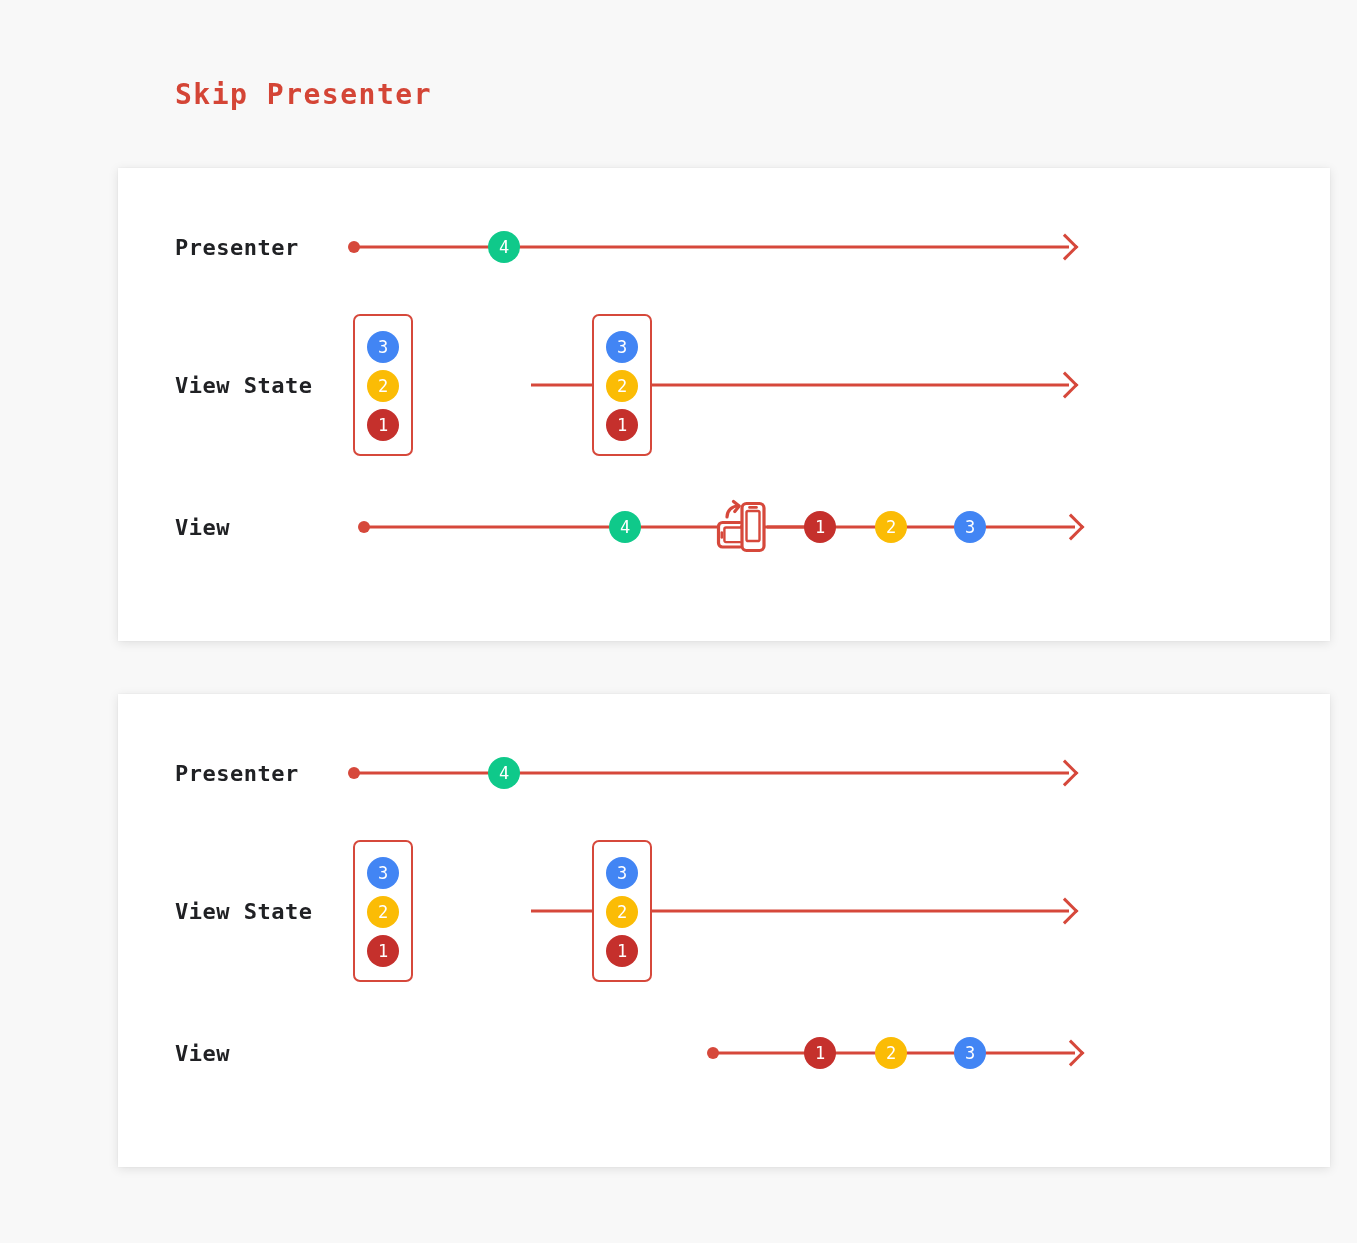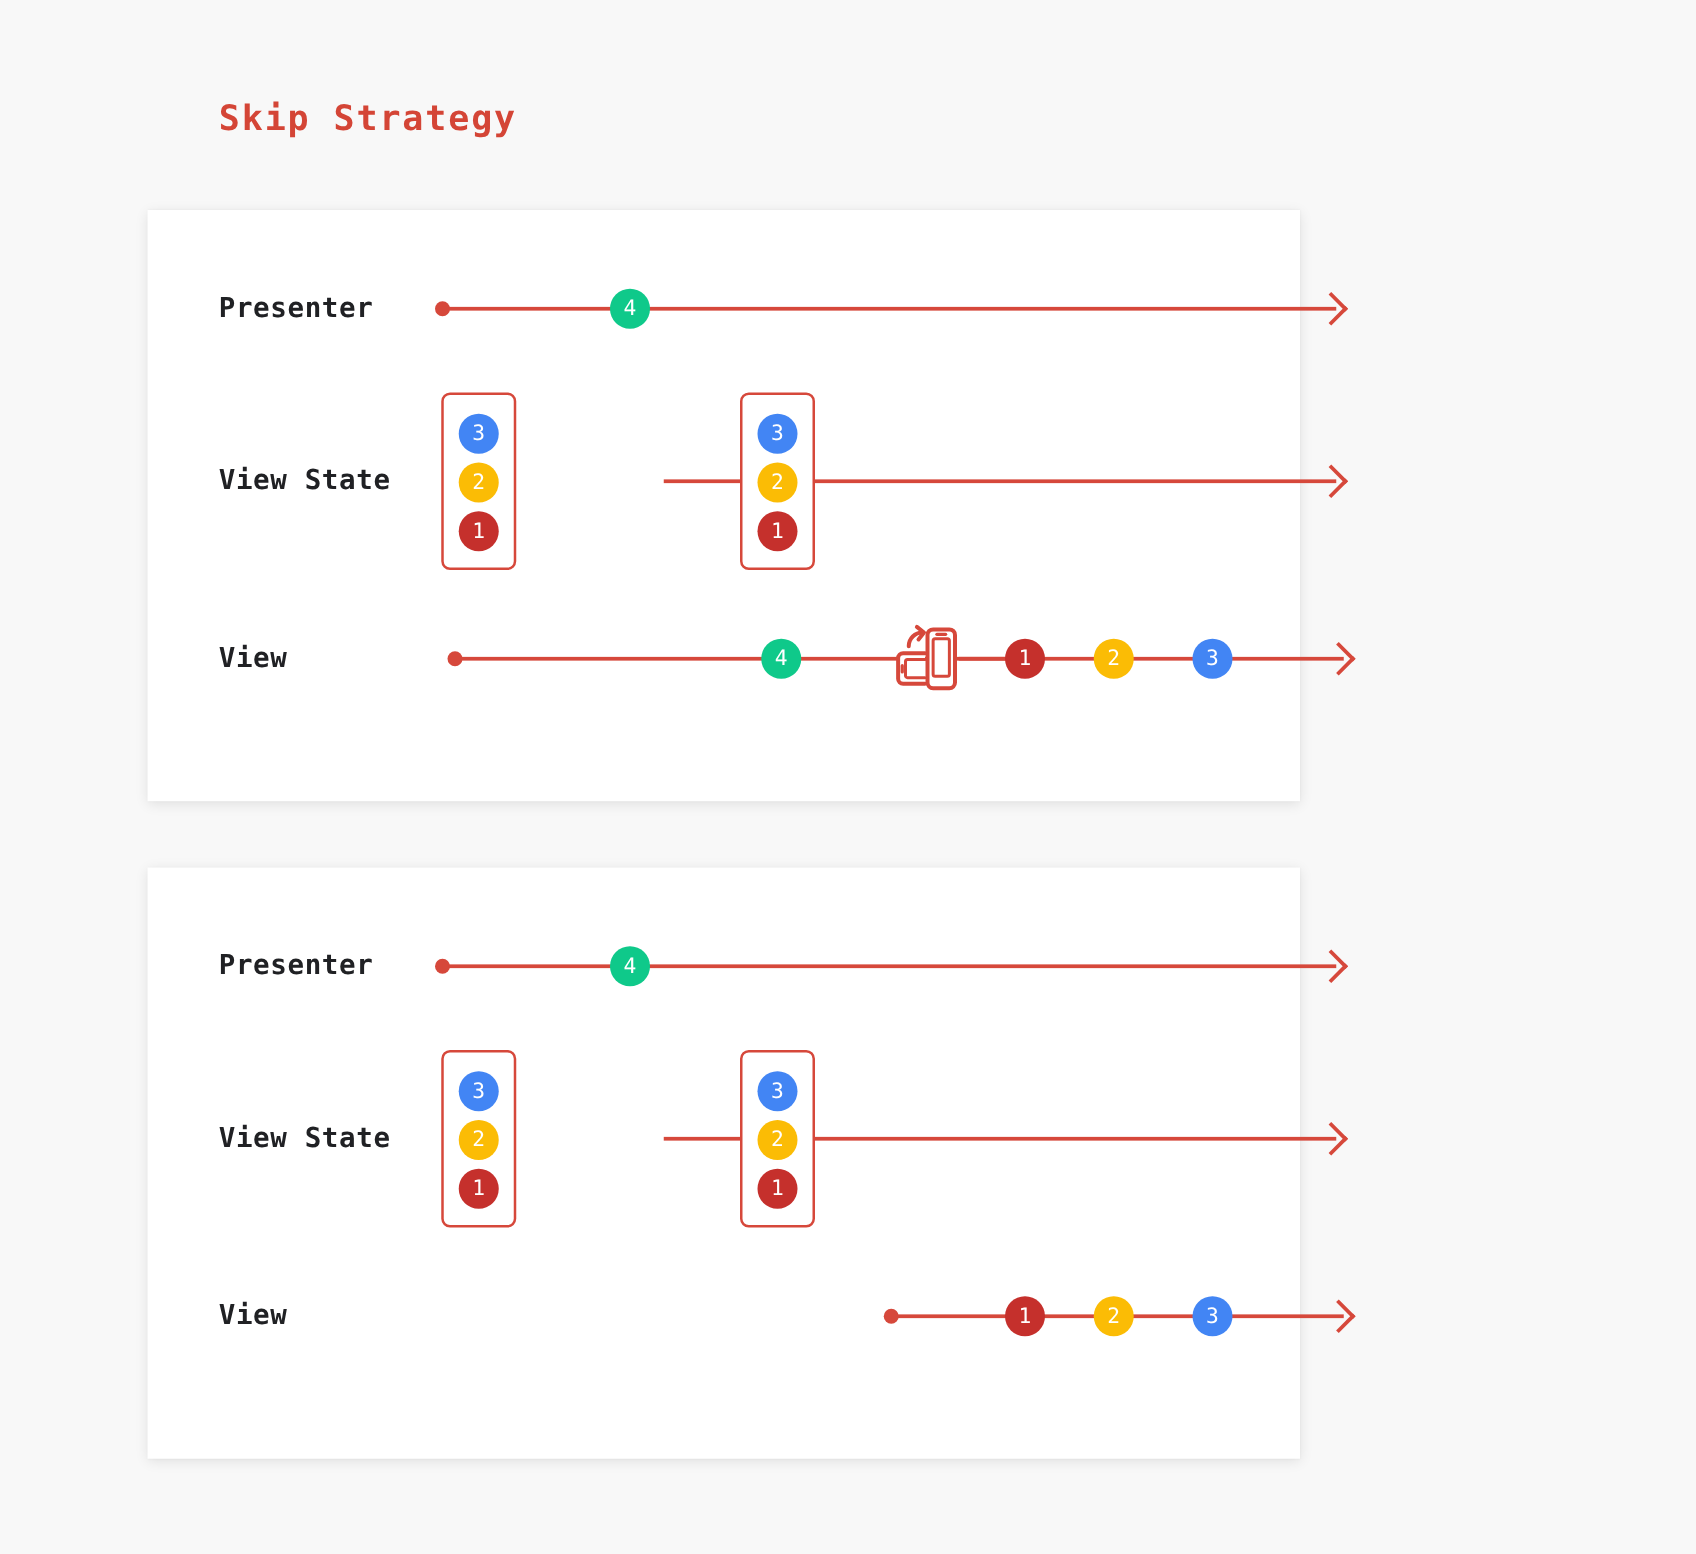--- a/index.html
+++ b/index.html
@@ -26,21 +26,21 @@
     font-weight: 700;
     letter-spacing: 1.5px;
     color: #d44536;
     white-space: nowrap;
   }
 
   
   .card {
     position: absolute;
     left: 118px;
-    width: 922px;
+    width: 1212px;
     background: #ffffff;
     box-shadow: 0 2px 10px rgba(0,0,0,0.10), 0 0 2px rgba(0,0,0,0.05);
   }
   .card-1 { top: 168px; height: 473px; }
   .card-2 { top: 694px; height: 473px; }
 
   
   .row {
     position: absolute;
     left: 0;
@@ -124,21 +124,21 @@
     position: absolute;
     width: 54px;
     height: 56px;
     transform: translate(-50%, -50%);
   }
   .rotate-icon svg { display: block; width: 100%; height: 100%; }
 </style>
 </head>
 <body>
 
-<div class="page-title">Skip Strategy</div>
+<div class="page-title">Skip Presenter</div>
 
 <div class="card card-1">
 
   <div class="row" style="top:79px;">
     <div class="row-label">Presenter</div>
     <div class="start-dot" style="left:236px;"></div>
     <div class="timeline" style="left:236px; width:715px;"></div>
     <div class="arrow-head" style="left:947px;"></div>
     <div class="node green" style="left:386px;">4</div>
   </div>

